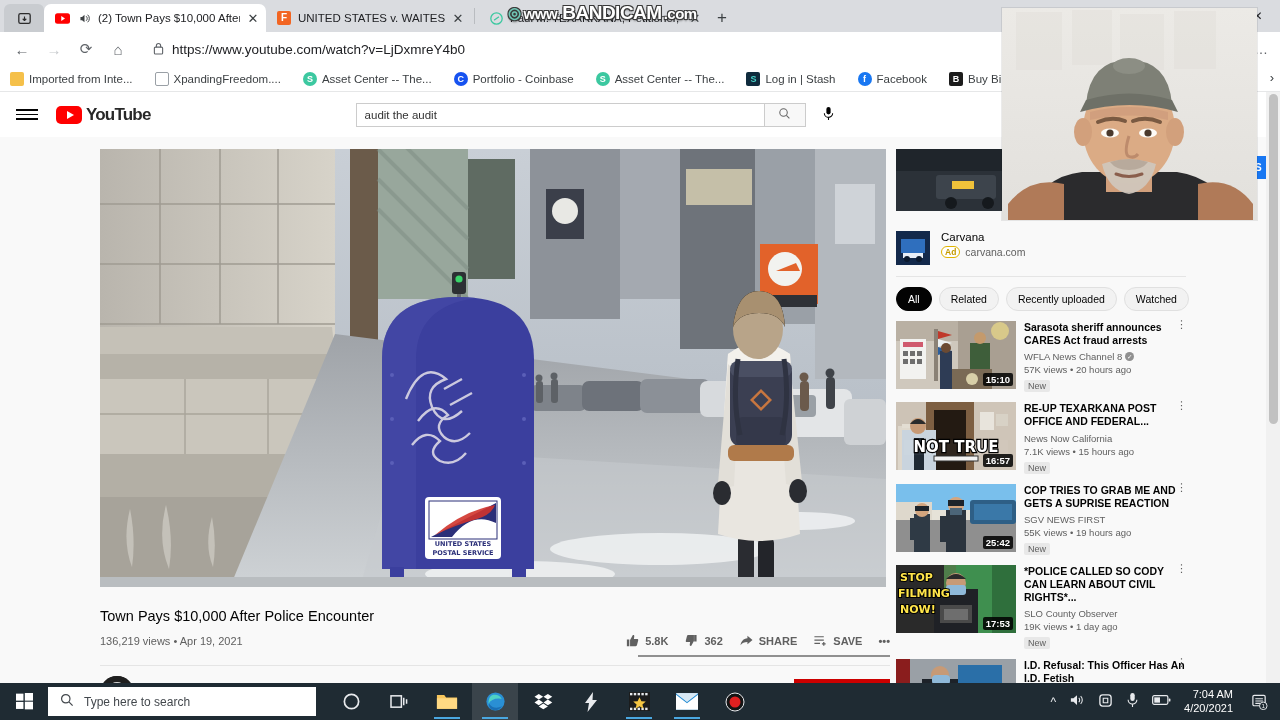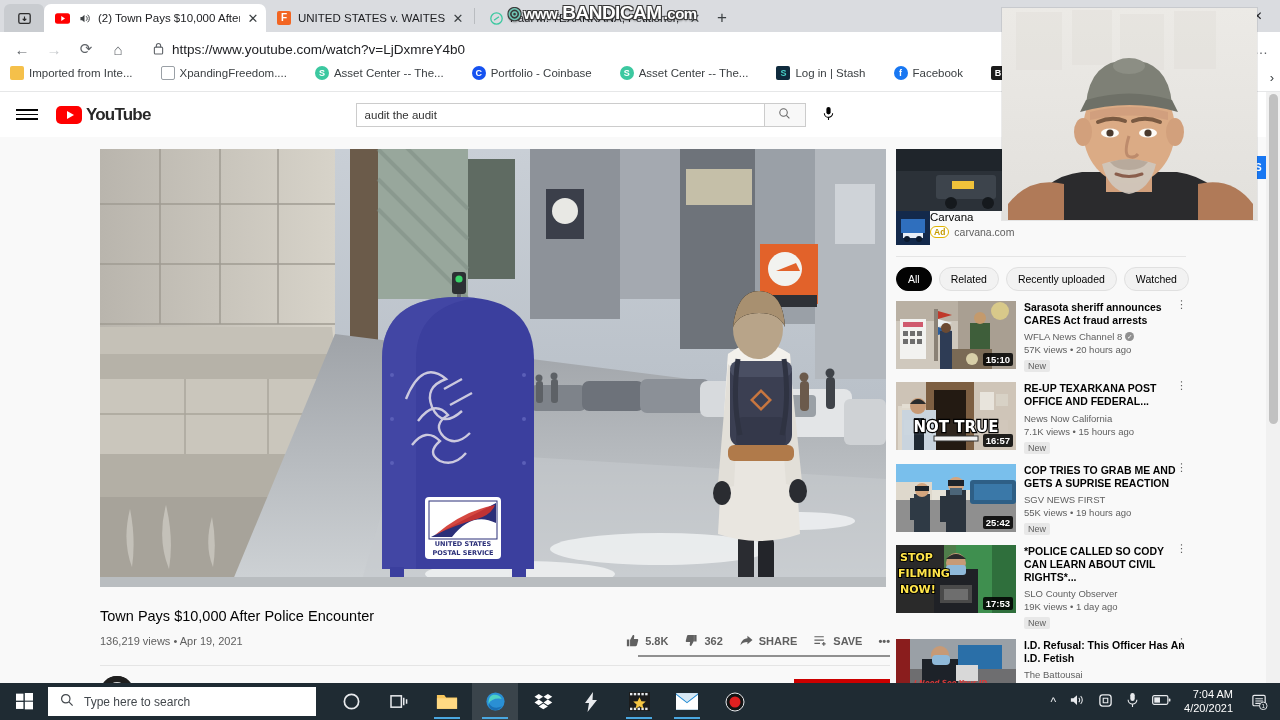--- a/index.html
+++ b/index.html
@@ -71,22 +71,22 @@
   .omnibox {
     flex: 1 1 auto; height: 26px; background: #ffffff; border: 1px solid #ffffff;
     border-radius: 13px; display:flex; align-items:center; padding: 0 10px; gap: 8px;
     margin-left: 6px; margin-right: 6px;
   }
   .omnibox .lock { color:#5f6368; font-size: 11px; }
   .omnibox .url { font-size: 13.5px; color: #202124; }
   .omni-dots { color:#5f6368; font-size: 14px; padding-right: 4px;}
 
   
-  .bookmarks { height: 26px; background:#ffffff; display:flex; align-items:flex-start;
-               padding: 0 10px; gap: 28px; border-bottom: 1px solid #e6e7e8; position: relative;}
+  .bookmarks { height: 26px; background:#ffffff; display:flex; align-items:center;
+               padding: 0 10px; gap: 22px; border-bottom: 1px solid #e6e7e8; position: relative;}
   .bm { display:flex; align-items:center; gap: 5px; font-size: 11.5px; color:#3c4043; white-space: nowrap; }
   .bm .bmi { width: 14px; height: 14px; flex:0 0 14px; display:flex; align-items:center; justify-content:center;
              border-radius: 2px; font-size: 9px; color: #fff; font-weight:700; }
   .bm-chev { position:absolute; right: 6px; top: 4px; font-size: 13px; color:#3c4043; }
 
   
   .ytpage { position: relative; height: 595px; background: #f9f9f9; overflow: hidden; }
   .ytmast { height: 45px; background:#ffffff; display:flex; align-items:center; padding: 0 16px; }
   .hamburger { width: 22px; display:flex; flex-direction:column; gap: 3px; margin-right: 18px; }
   .hamburger span { display:block; height: 1.6px; background:#030303; }
@@ -123,21 +123,21 @@
             display:flex; align-items:flex-end; justify-content:center; }
   .verified { width: 11px; height: 11px; border-radius:50%; background:#909090; color:#fff;
               font-size: 8px; display:flex; align-items:center; justify-content:center; }
   .subscribe { margin-left:auto; background:#cc0000; color:#fff; font-size: 11px; font-weight:700;
                padding: 8px 14px; letter-spacing:.4px; }
 
   
   .secondary { width: 290px; margin-left: 6px; }
   .adcard { }
   .adthumb { width: 247px; height: 62px; background:#32383d; overflow:hidden; position:relative;}
-  .adrow { display:flex; align-items:flex-start; margin-top: 0; gap: 0; }
+  .adrow { display:flex; align-items:flex-start; margin-top: 20px; gap: 11px; }
   .adlogo { width: 34px; height: 34px; background:#13294b; flex:0 0 34px; overflow:hidden;}
   .adtext .adname { font-size: 11.5px; color:#030303; }
   .adtext .adline { display:flex; align-items:center; gap:5px; margin-top: 3px; }
   .adbadge { background:#fff; border:1px solid #e0b400; color:#c49a00; font-size: 8.5px;
              padding: 0px 3px; font-weight:700; border-radius:6px; }
   .adurl { font-size: 10.5px; color:#606060; }
   .shopcars { position:absolute; right: 8px; top: 64px; background:#1877f2; color:#fff;
               font-size: 10px; font-weight:700; padding: 6px 10px; letter-spacing:.3px; }
   .adsep { height:1px; background:#e5e5e5; margin: 11px 0 10px 0; }
 

